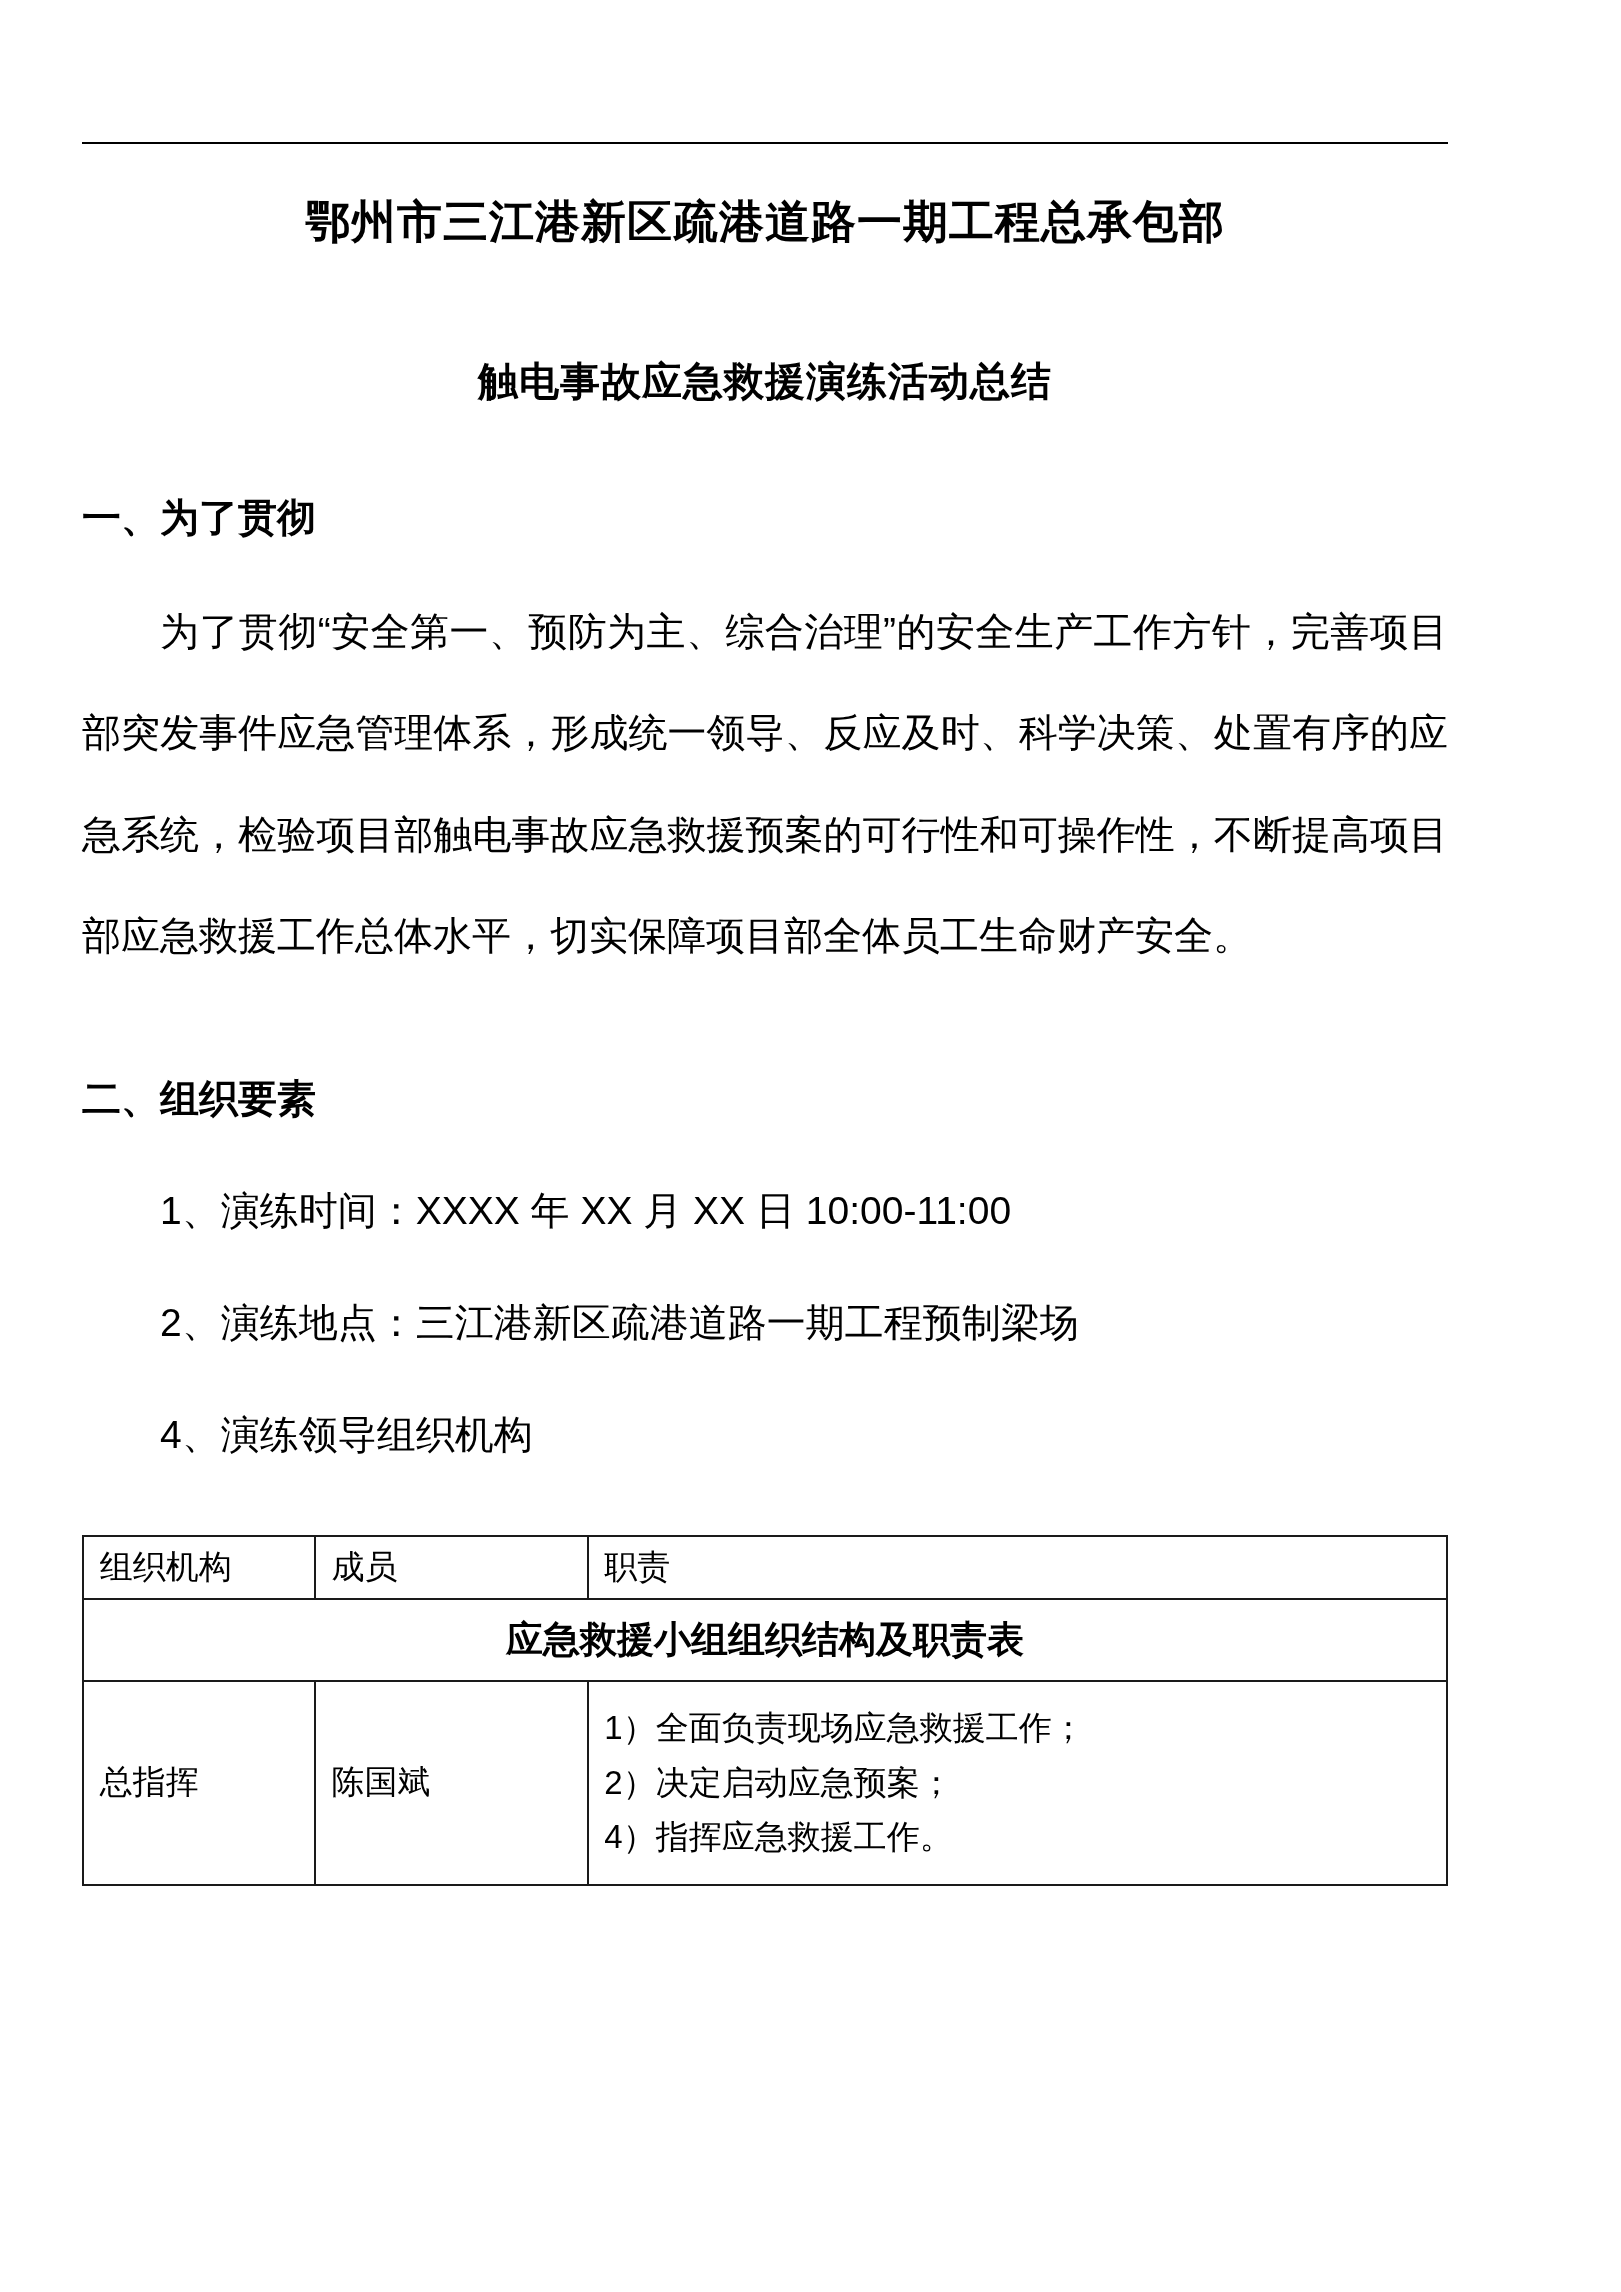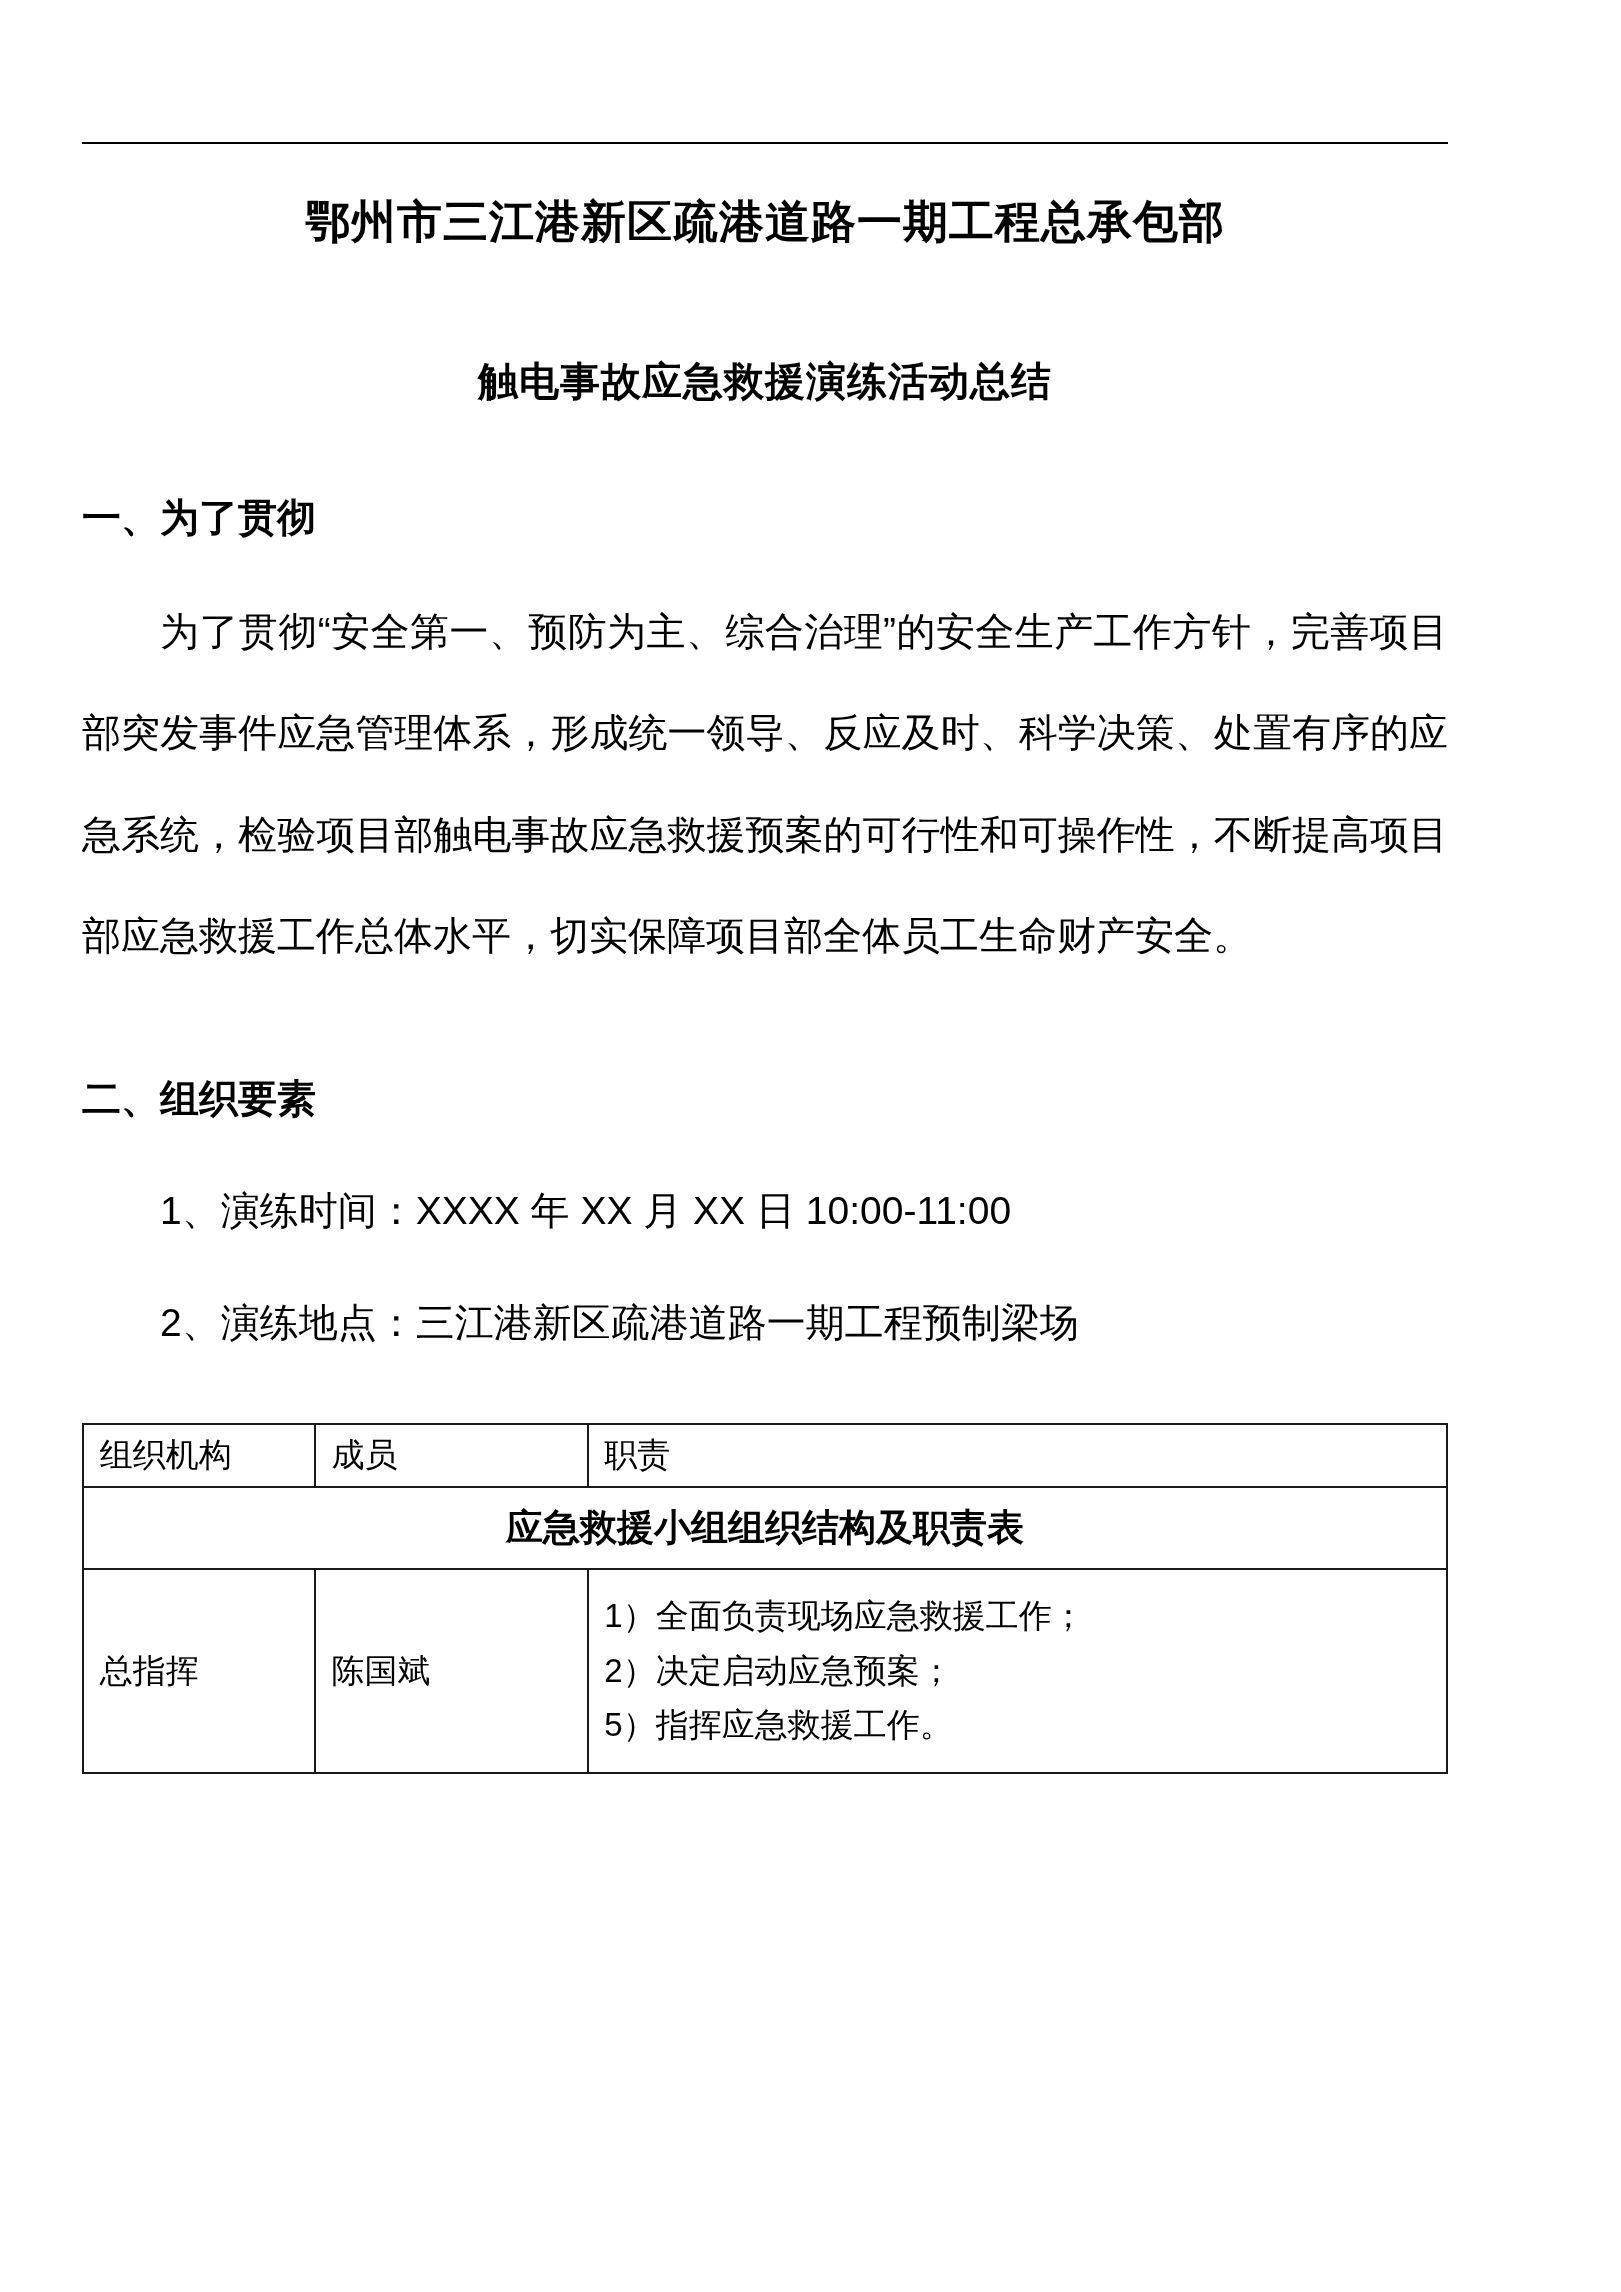--- a/index.html
+++ b/index.html
@@ -118,20 +118,21 @@
 
   <h2 class="section-heading">一、为了贯彻</h2>
 
   <p class="body-paragraph">为了贯彻“安全第一、预防为主、综合治理”的安全生产工作方针，完善项目部突发事件应急管理体系，形成统一领导、反应及时、科学决策、处置有序的应急系统，检验项目部触电事故应急救援预案的可行性和可操作性，不断提高项目部应急救援工作总体水平，切实保障项目部全体员工生命财产安全。</p>
 
   <h2 class="section-heading">二、组织要素</h2>
 
   <div class="org-list">
     <div class="org-list-item">1、演练时间：XXXX 年 XX 月 XX 日 10:00-11:00</div>
     <div class="org-list-item">2、演练地点：三江港新区疏港道路一期工程预制梁场</div>
+    <div class="org-list-item">4、演练领导组织机构</div>
   </div>
 
   <table class="duty-table">
     <colgroup>
       <col class="col-org">
       <col class="col-member">
       <col class="col-duty">
     </colgroup>
     <tbody>
       <tr>
@@ -141,20 +142,20 @@
       </tr>
       <tr>
         <td class="table-title-cell" colspan="3">应急救援小组组织结构及职责表</td>
       </tr>
       <tr>
         <td class="data-cell">总指挥</td>
         <td class="data-cell">陈国斌</td>
         <td class="data-cell duties-cell">
           <span class="duty-line">1）全面负责现场应急救援工作；</span>
           <span class="duty-line">2）决定启动应急预案；</span>
-          <span class="duty-line">5）指挥应急救援工作。</span>
+          <span class="duty-line">4）指挥应急救援工作。</span>
         </td>
       </tr>
     </tbody>
   </table>
 
 </div>
 
 
 </body></html>

